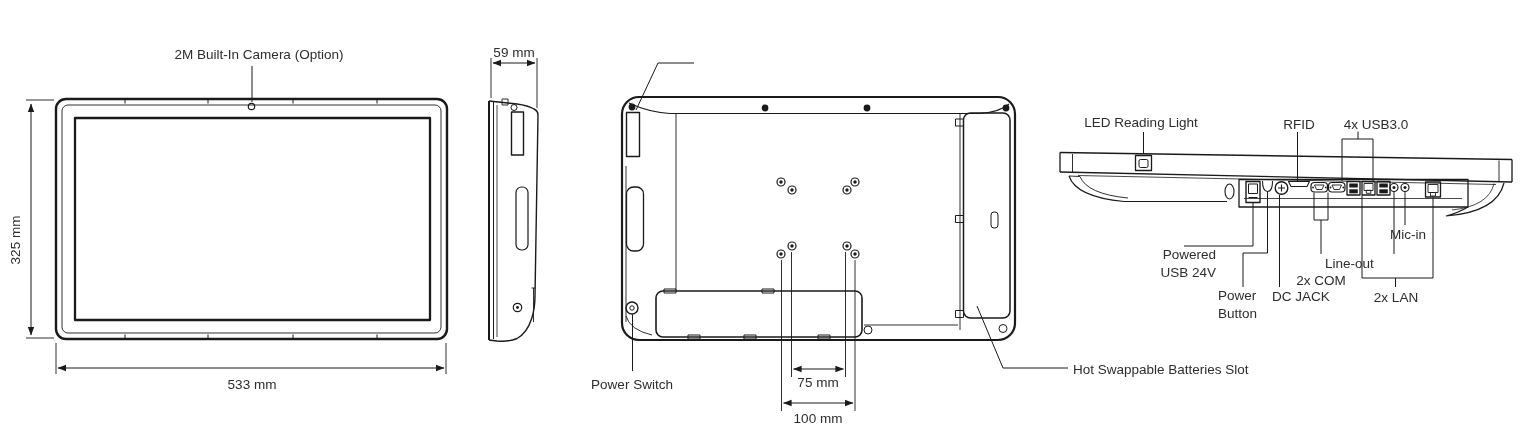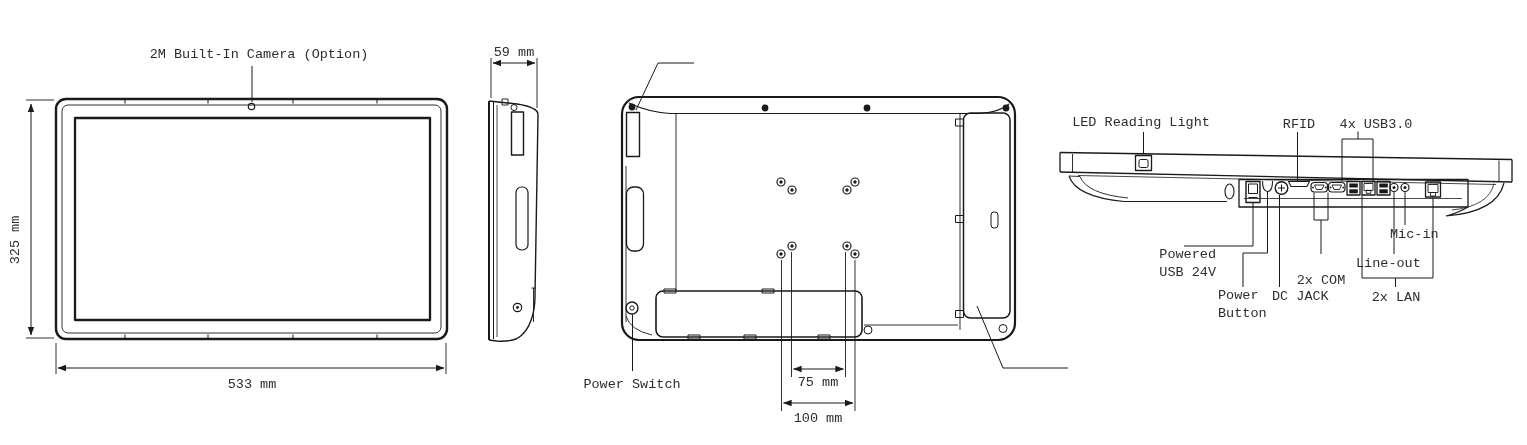--- a/index.html
+++ b/index.html
@@ -6,21 +6,21 @@
     --line:#1a1a1a;
     --text:#2d2d2d;
     --bg:#ffffff;
   }
   html,body{margin:0;padding:0;background:var(--bg);}
   #canvas{
     position:relative;
     width:1527px;height:436px;
     background:var(--bg);
     overflow:hidden;
-    font-family:Liberation Mono, monospace;
+    font-family:Liberation Sans, sans-serif;
   }
   #art{position:absolute;left:0;top:0;}
   .ln{stroke:var(--line);fill:none;stroke-linecap:butt;stroke-linejoin:round;}
   .fl{fill:var(--line);stroke:none;}
   .lbl{
     position:absolute;
     font-size:13.5px;
     line-height:1.32;
     color:var(--text);
     white-space:nowrap;
@@ -243,25 +243,26 @@
 
   <span class="lbl ctr" style="left:259px;top:46px;">2M Built-In Camera (Option)</span>
   <span class="lbl rot" style="left:16px;top:240px;">325 mm</span>
   <span class="lbl ctr" style="left:252px;top:376px;">533 mm</span>
 
   <span class="lbl ctr" style="left:514px;top:44px;">59 mm</span>
 
   <span class="lbl ctr" style="left:632px;top:376px;">Power Switch</span>
   <span class="lbl ctr" style="left:818px;top:374px;">75 mm</span>
   <span class="lbl ctr" style="left:818px;top:410px;">100 mm</span>
+  <span class="lbl" style="left:1073px;top:361px;">Hot Swappable Batteries Slot</span>
 
   <span class="lbl ctr" style="left:1141px;top:114px;">LED Reading Light</span>
   <span class="lbl ctr" style="left:1299px;top:116px;">RFID</span>
   <span class="lbl ctr" style="left:1364px;top:116px;margin-left:12px;">4x USB3.0</span>
   <span class="lbl ctr wrap" style="left:1184px;top:246px;width:64px;text-align:right;">Powered USB 24V</span>
   <span class="lbl wrap" style="left:1218px;top:287px;width:50px;">Power Button</span>
   <span class="lbl" style="left:1272px;top:288px;">DC JACK</span>
   <span class="lbl ctr" style="left:1321px;top:272px;">2x COM</span>
   <span class="lbl" style="left:1390px;top:226px;text-align:right;">Mic-in</span>
-  <span class="lbl" style="left:1356px;top:255px;">Line-out</span>
+  <span class="lbl" style="left:1325px;top:255px;">Line-out</span>
   <span class="lbl ctr" style="left:1396px;top:289px;">2x LAN</span>
 
 </div>
 
 </body></html>

